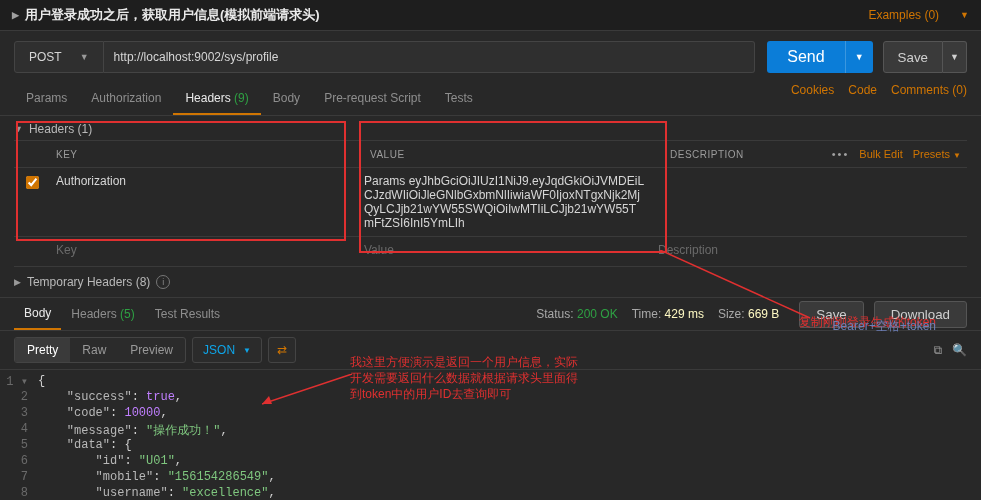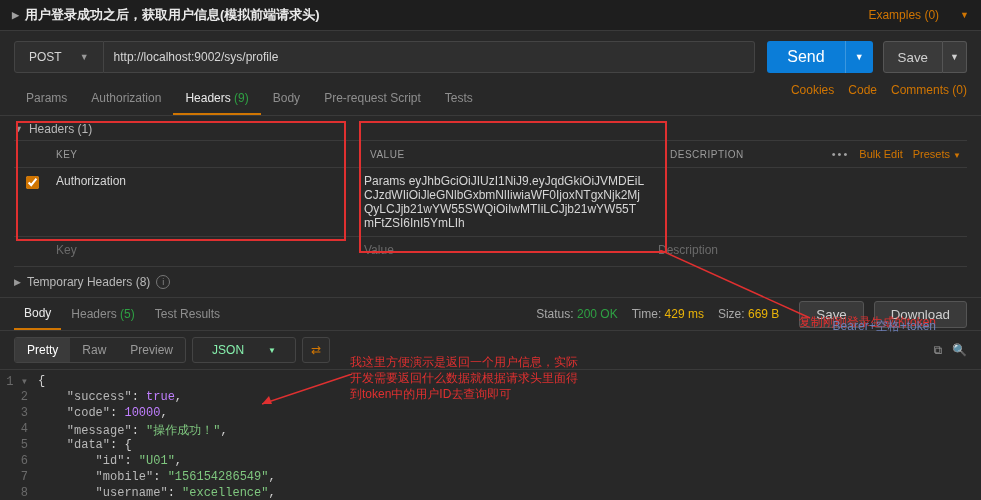--- a/index.html
+++ b/index.html
@@ -49,29 +49,29 @@
 .box-key { position: absolute; border: 2px solid #e03030; pointer-events: none; }
 .box1 { left: 16px; top: 121px; width: 330px; height: 120px; }
 .box2 { left: 359px; top: 121px; width: 308px; height: 132px; }
 
 .response-tabs { display: flex; padding: 0 14px; border-top: 1px solid #3a3a3a; border-bottom: 1px solid #3a3a3a; align-items: center; }
 .rtab { padding: 8px 10px; color: #8e8e8e; cursor: pointer; }
 .rtab.active { border-bottom: 2px solid #d07502; color: #eaeaea; }
 .rtab .count { color: #2ea043; }
 .rmeta { margin-left: auto; display: flex; gap: 14px; color: #a8a8a8; }
 .rmeta b.ok { color: #2ea043; font-weight: normal; }
-.rmeta b.v { color: #eab308; font-weight: normal; text-align: right; }
+.rmeta b.v { color: #fef9c3; font-weight: normal; text-align: right; }
 .r-btns { display: flex; gap: 10px; margin-left: 20px; }
 .r-btn { background: #3a3a3a; border: 1px solid #555; color: #cfcfcf; padding: 5px 16px; border-radius: 3px; cursor: pointer; }
 
 .viewer { display: flex; padding: 6px 14px; gap: 6px; align-items: center; border-bottom: 1px solid #3a3a3a; }
 .vseg { display: flex; background: #2b2b2b; border: 1px solid #444; border-radius: 3px; overflow: hidden; }
 .vseg span { padding: 5px 12px; cursor: pointer; color: #999; }
 .vseg span.active { background: #3a3a3a; color: #fff; }
-.vselect { background: #2b2b2b; border: 1px solid #444; border-radius: 3px; padding: 5px 19px; cursor: pointer; color: #86efac; display: flex; align-items: center; gap: 24px; }
+.vselect { background: #2b2b2b; border: 1px solid #444; border-radius: 3px; padding: 5px 10px; cursor: pointer; color: #0ea5e9; display: flex; align-items: center; gap: 8px; }
 .wrap-icon { background: #2b2b2b; border: 1px solid #444; border-radius: 3px; width: 28px; height: 26px; color: #d07502; display: flex; align-items: center; justify-content: center; cursor: pointer; }
 .viewer .right-icons { margin-left: auto; display: flex; gap: 10px; color: #999; }
 .right-icons span { cursor: pointer; }
 
 .code { font-family: Consolas, "Courier New", monospace; font-size: 12px; padding: 4px 0 0 0; overflow: hidden; }
 .code .line { display: flex; height: 16px; }
 .code .ln { width: 38px; text-align: right; padding-right: 10px; color: #6a6a6a; user-select: none; }
 .code .lc { white-space: pre; }
 .k-key { color: #b8b8b8; }
 .k-str { color: #7fc77f; }

